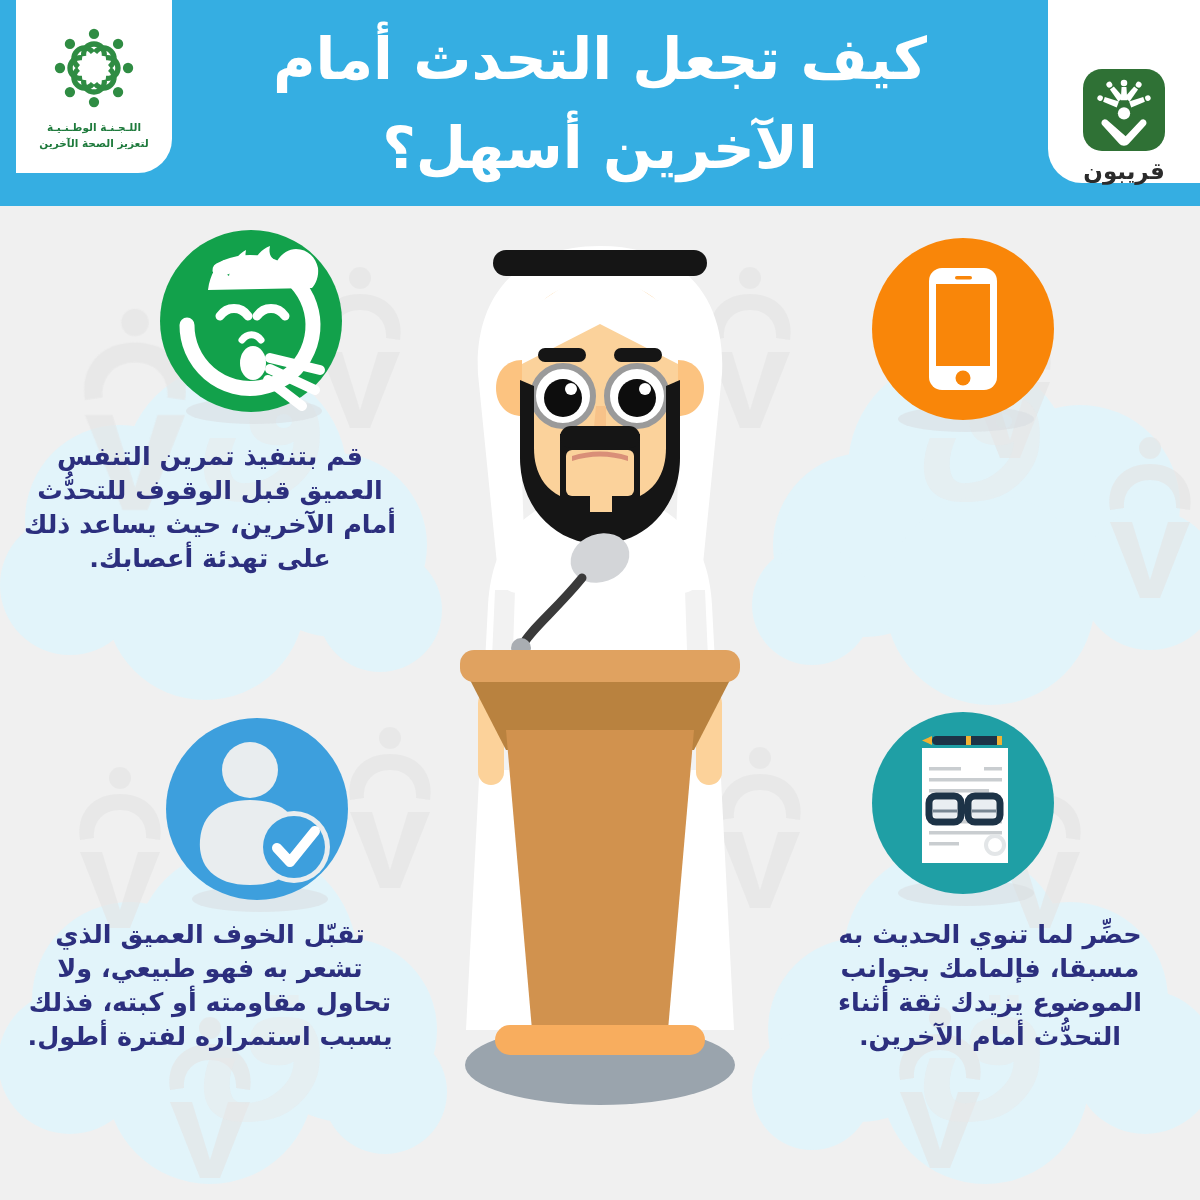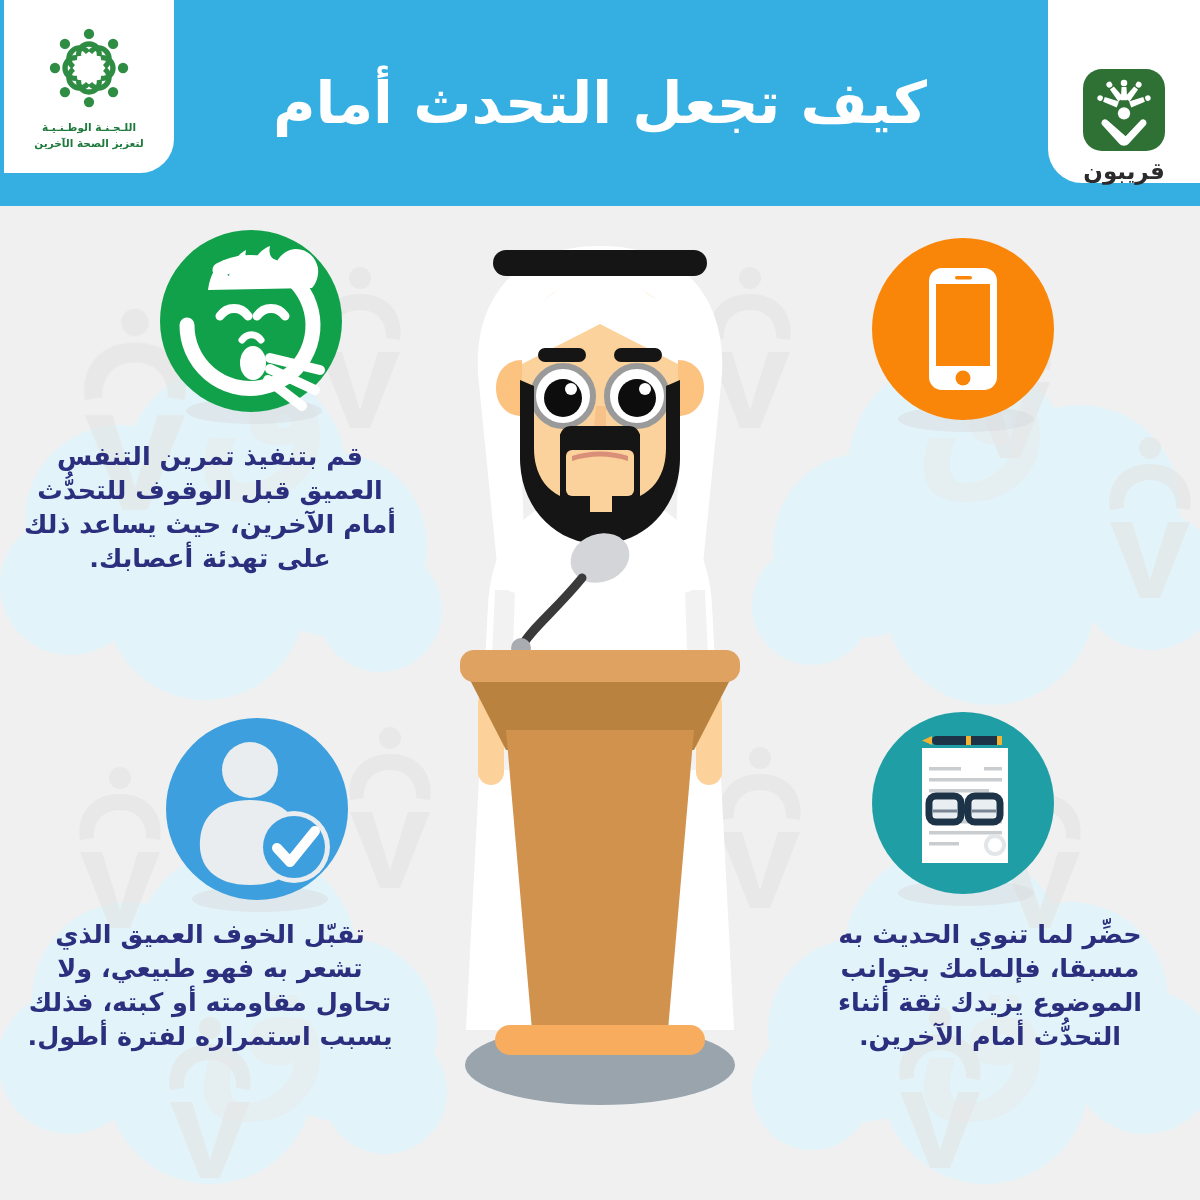--- a/index.html
+++ b/index.html
@@ -17,21 +17,21 @@
 
   
   #header{
     position:absolute;left:0;top:0;width:1200px;height:206px;
     background:#35aee2;z-index:5;
   }
   .logo-panel{
     position:absolute;top:0;background:#ffffff;z-index:6;
     display:flex;flex-direction:column;align-items:center;justify-content:center;
   }
-  #logo-left{left:4px;width:170px;height:173px;border-bottom-right-radius:34px;}
+  #logo-left{left:16px;width:156px;height:173px;border-bottom-right-radius:34px;}
   #logo-right{right:0;width:152px;height:183px;border-bottom-left-radius:34px;justify-content:flex-end;}
 
   #logo-left .nc-caption{
     margin-top:6px;text-align:center;color:#1e7a3c;
     font-size:10.5px;font-weight:bold;line-height:1.45;letter-spacing:.2px;
   }
   #q-tile{
     width:82px;height:82px;border-radius:19px;background:#2f7135;
     position:relative;display:block;
   }
@@ -202,20 +202,21 @@
               </g>
           </g>
         </g>
       </svg>
     </div>
     <div id="q-caption">قريبون</div>
   </div>
 
   <div id="title-wrap">
     <div class="title-line" id="title-line1">كيف تجعل التحدث أمام</div>
+    <div class="title-line" id="title-line2">الآخرين أسهل؟</div>
   </div>
 
   <div class="icon-shadow" style="left:186px;top:398px;width:136px;height:26px;"></div>
   <div class="icon-circle" id="icon-breath">
     <svg width="182" height="182" viewBox="0 0 182 182">
       <path d="M27 95 a63 63 0 1 0 33-55" fill="none" stroke="#ffffff" stroke-width="15" stroke-linecap="round"></path>
       <path d="M48 60 c2-16 9-26 16-30 c-2 9 1 14 5 16 c2-13 9-22 17-26 c-2 10 2 15 6 17 c3-11 10-18 18-21 c-2 9 2 13 7 15 c5-8 12-12 19-12 c12 0 20 9 22 19 c1 8-2 16-6 20 z" fill="#ffffff"></path>
       <path d="M60 86 c7-10 21-10 28 0" fill="none" stroke="#ffffff" stroke-width="9" stroke-linecap="round"></path>
       <path d="M97 86 c7-10 21-10 28 0" fill="none" stroke="#ffffff" stroke-width="9" stroke-linecap="round"></path>
       <path d="M82 110 c5-7 14-7 19 0" fill="none" stroke="#ffffff" stroke-width="7" stroke-linecap="round"></path>

